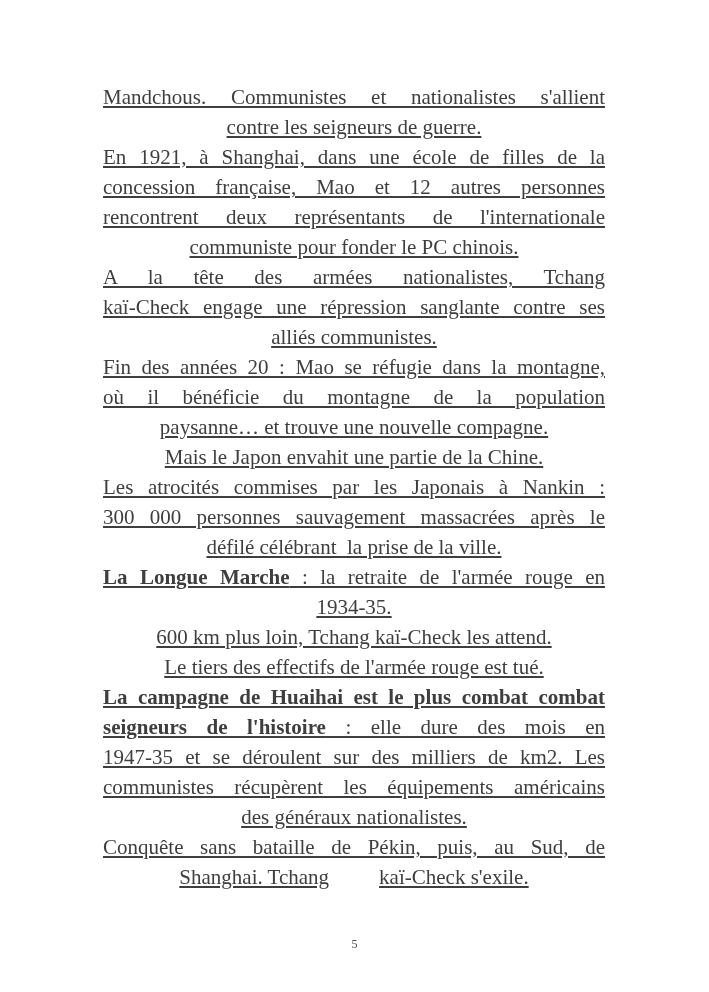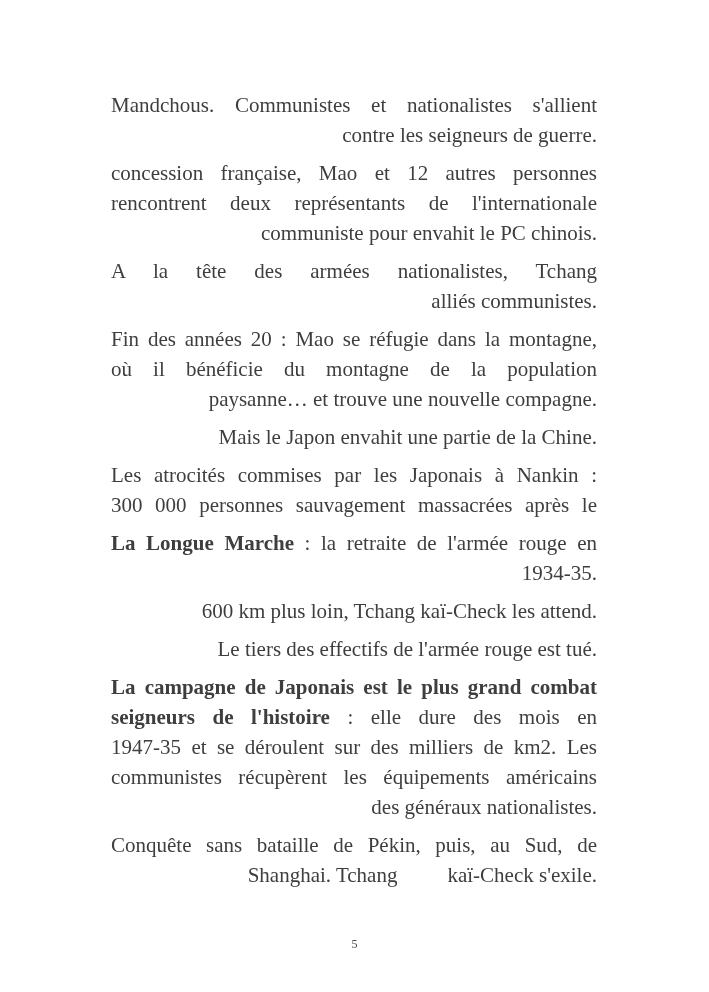--- a/index.html
+++ b/index.html
@@ -18,22 +18,22 @@
   }
   .doc-body {
     position: absolute;
     left: 103px;
     top: 82px;
     width: 502px;
     font-size: 21px;
     line-height: 30px;
     text-rendering: optimizeLegibility;
   }
-  .para { margin: 8px; padding: 0; }
-  .line { text-align: right; }
+  .para { margin: 0; padding: 0; text-decoration: underline; }
+  .line { text-align: center; }
   .line.just {
     text-align: justify;
     text-align-last: justify;
   }
   .bold { font-weight: bold; }
   .tab {
     display: inline-block;
     width: 50px;
     height: 1px;
   }
@@ -51,52 +51,55 @@
 </head>
 <body>
 
 <div class="page">
   <div class="doc-body">
       <div class="para">
         <div class="line just"><span>Mandchous. Communistes et nationalistes s'allient</span></div>
         <div class="line"><span>contre les seigneurs de guerre.</span></div>
       </div>
       <div class="para">
+        <div class="line just"><span>En 1921, à Shanghai, dans une école de filles de la</span></div>
         <div class="line just"><span>concession française, Mao et 12 autres personnes</span></div>
         <div class="line just"><span>rencontrent deux représentants de l'internationale</span></div>
-        <div class="line"><span>communiste pour envahit le PC chinois.</span></div>
+        <div class="line"><span>communiste pour fonder le PC chinois.</span></div>
       </div>
       <div class="para">
         <div class="line just"><span>A la tête des armées nationalistes, Tchang</span></div>
+        <div class="line just"><span>kaï-Check engage une répression sanglante contre ses</span></div>
         <div class="line"><span>alliés communistes.</span></div>
       </div>
       <div class="para">
         <div class="line just"><span>Fin des années 20 : Mao se réfugie dans la montagne,</span></div>
         <div class="line just"><span>où il bénéficie du montagne de la population</span></div>
         <div class="line"><span>paysanne… et trouve une nouvelle compagne.</span></div>
       </div>
       <div class="para">
         <div class="line"><span>Mais le Japon envahit une partie de la Chine.</span></div>
       </div>
       <div class="para">
         <div class="line just"><span>Les atrocités commises par les Japonais à Nankin :</span></div>
         <div class="line just"><span>300 000 personnes sauvagement massacrées après le</span></div>
+        <div class="line"><span>défilé célébrant&nbsp; la prise de la ville.</span></div>
       </div>
       <div class="para">
         <div class="line just"><span class="bold">La Longue Marche</span><span> : la retraite de l'armée rouge en</span></div>
         <div class="line"><span>1934-35.</span></div>
       </div>
       <div class="para">
         <div class="line"><span>600 km plus loin, Tchang kaï-Check les attend.</span></div>
       </div>
       <div class="para">
         <div class="line"><span>Le tiers des effectifs de l'armée rouge est tué.</span></div>
       </div>
       <div class="para">
-        <div class="line just"><span class="bold">La campagne de Japonais est le plus grand combat</span></div>
+        <div class="line just"><span class="bold">La campagne de Huaihai est le plus combat combat</span></div>
         <div class="line just"><span class="bold">seigneurs de l'histoire</span><span> : elle dure des mois en</span></div>
         <div class="line just"><span>1947-35 et se déroulent sur des milliers de km2. Les</span></div>
         <div class="line just"><span>communistes récupèrent les équipements américains</span></div>
         <div class="line"><span>des généraux nationalistes.</span></div>
       </div>
       <div class="para">
         <div class="line just"><span>Conquête sans bataille de Pékin, puis, au Sud, de</span></div>
         <div class="line"><span>Shanghai. Tchang</span><span class="tab"></span><span>kaï-Check s'exile.</span></div>
       </div>
     </div>

